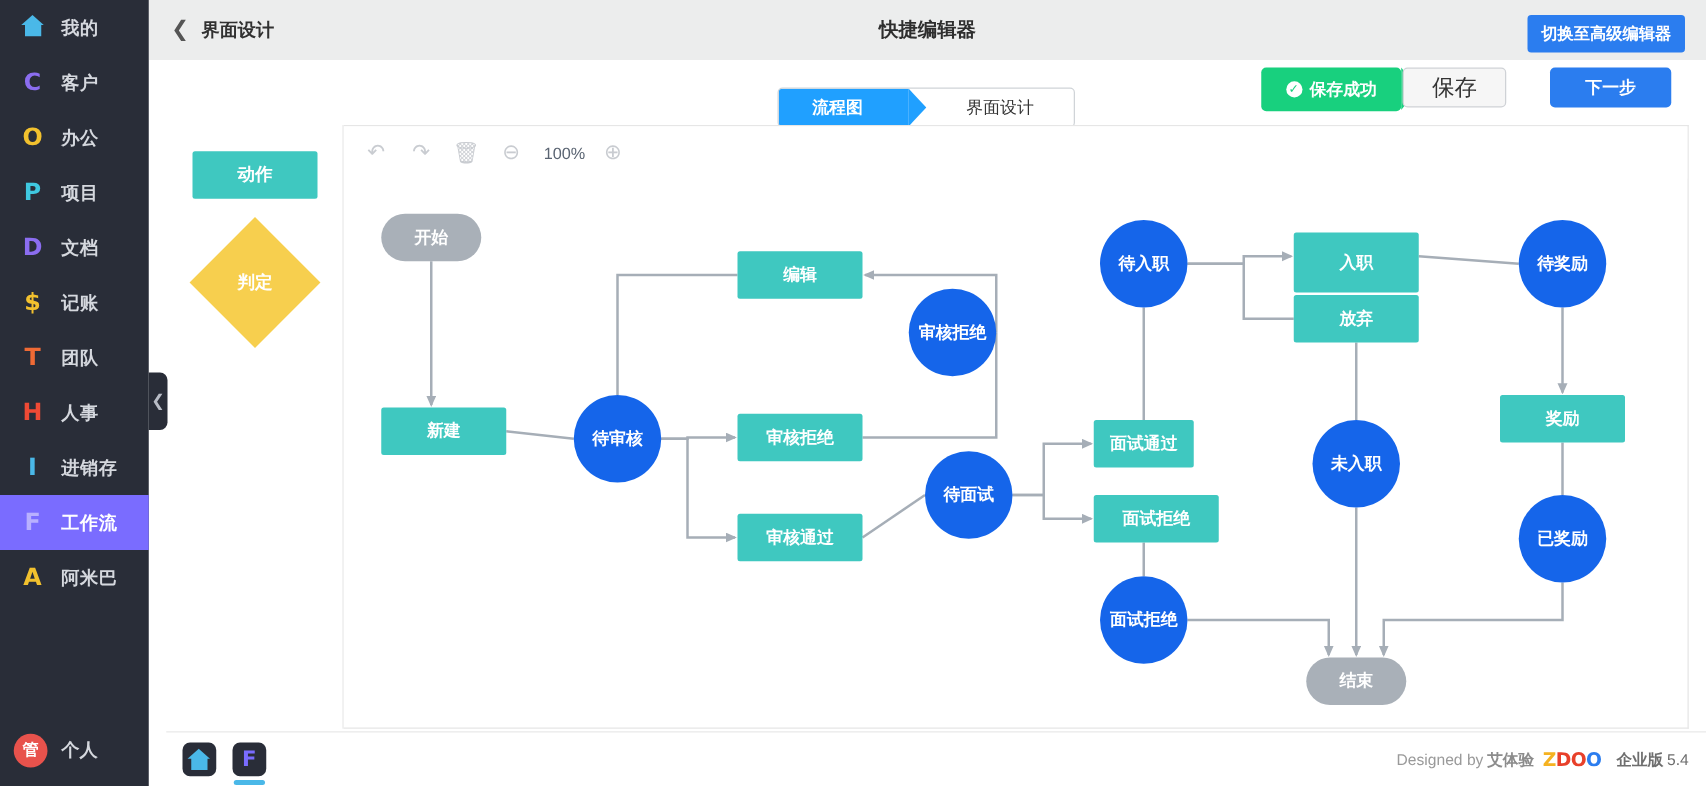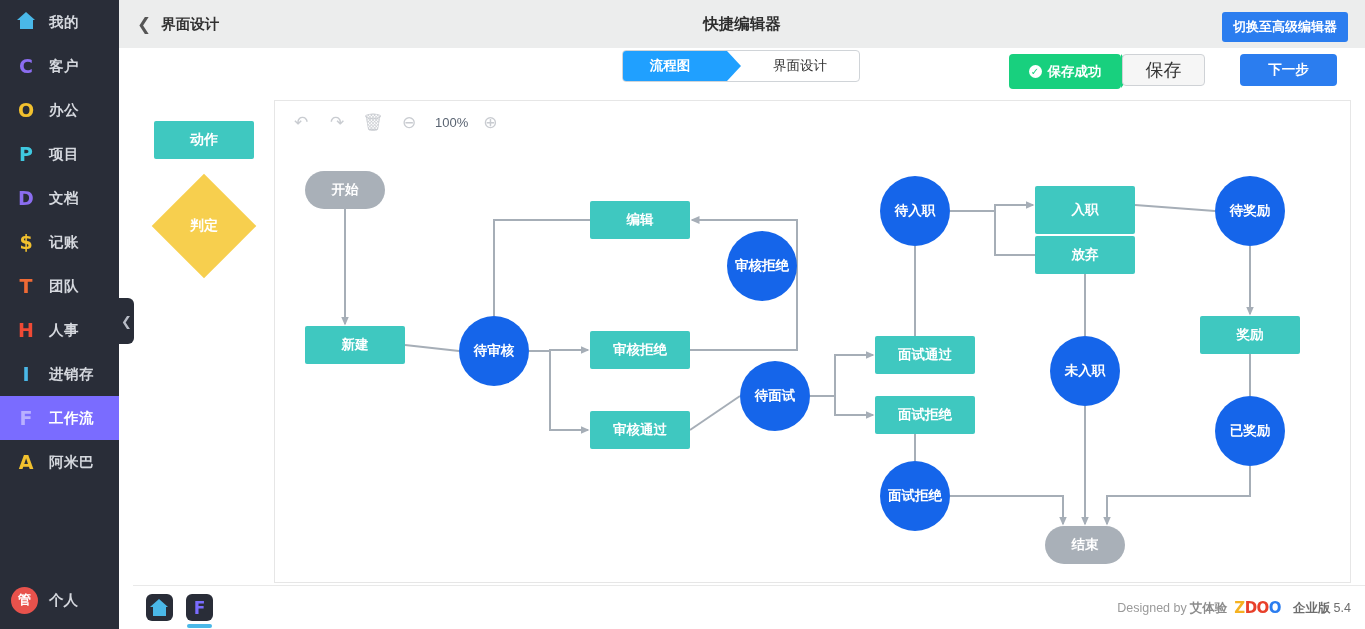--- a/index.html
+++ b/index.html
@@ -107,21 +107,21 @@
     padding: 6px 11px; cursor: pointer;
   }
 
   
   #subbar {
     position: absolute; left: 133px; top: 48px;
     width: 1218px; height: 52px;
     background: #ffffff;
   }
   #tab-group {
-    position: absolute; left: 489px; top: 2px;
+    position: absolute; left: 489px; top: 22px;
     height: 32px; display: flex;
     border: 1px solid #d0d4d8; border-radius: 4px;
     background: #fff; overflow: hidden;
   }
   .tabseg {
     position: relative; display: flex; align-items: center; justify-content: center;
     font-size: 13.5px; cursor: pointer;
   }
   .tabseg.on {
     background: #20a0ff; color: #fff; font-weight: bold;
@@ -402,21 +402,21 @@
       </svg>
       <div id="node-group">
           <div class="nd nd-term" style="left: 30px; top: 16px; width: 80px; height: 38px;">开始</div>
           <div class="nd nd-rect" style="left: 30px; top: 171px; width: 100px; height: 38px;">新建</div>
           <div class="nd nd-circle" style="left: 184px; top: 161px; width: 70px; height: 70px;">待审核</div>
           <div class="nd nd-rect" style="left: 315px; top: 46px; width: 100px; height: 38px;">编辑</div>
           <div class="nd nd-rect" style="left: 315px; top: 176px; width: 100px; height: 38px;">审核拒绝</div>
           <div class="nd nd-rect" style="left: 315px; top: 256px; width: 100px; height: 38px;">审核通过</div>
           <div class="nd nd-circle" style="left: 452px; top: 76px; width: 70px; height: 70px;">审核拒绝</div>
           <div class="nd nd-circle" style="left: 465px; top: 206px; width: 70px; height: 70px;">待面试</div>
-          <div class="nd nd-rect" style="left: 600px; top: 181px; width: 100px; height: 38px;">面试通过</div>
+          <div class="nd nd-rect" style="left: 600px; top: 181px; width: 80px; height: 38px;">面试通过</div>
           <div class="nd nd-rect" style="left: 600px; top: 241px; width: 100px; height: 38px;">面试拒绝</div>
           <div class="nd nd-circle" style="left: 605px; top: 306px; width: 70px; height: 70px;">面试拒绝</div>
           <div class="nd nd-circle" style="left: 605px; top: 21px; width: 70px; height: 70px;">待入职</div>
           <div class="nd nd-rect" style="left: 760px; top: 31px; width: 100px; height: 48px;">入职</div>
           <div class="nd nd-rect" style="left: 760px; top: 81px; width: 100px; height: 38px;">放弃</div>
           <div class="nd nd-circle" style="left: 775px; top: 181px; width: 70px; height: 70px;">未入职</div>
           <div class="nd nd-circle" style="left: 940px; top: 21px; width: 70px; height: 70px;">待奖励</div>
           <div class="nd nd-rect" style="left: 925px; top: 161px; width: 100px; height: 38px;">奖励</div>
           <div class="nd nd-circle" style="left: 940px; top: 241px; width: 70px; height: 70px;">已奖励</div>
           <div class="nd nd-term" style="left: 770px; top: 371px; width: 80px; height: 38px;">结束</div>

